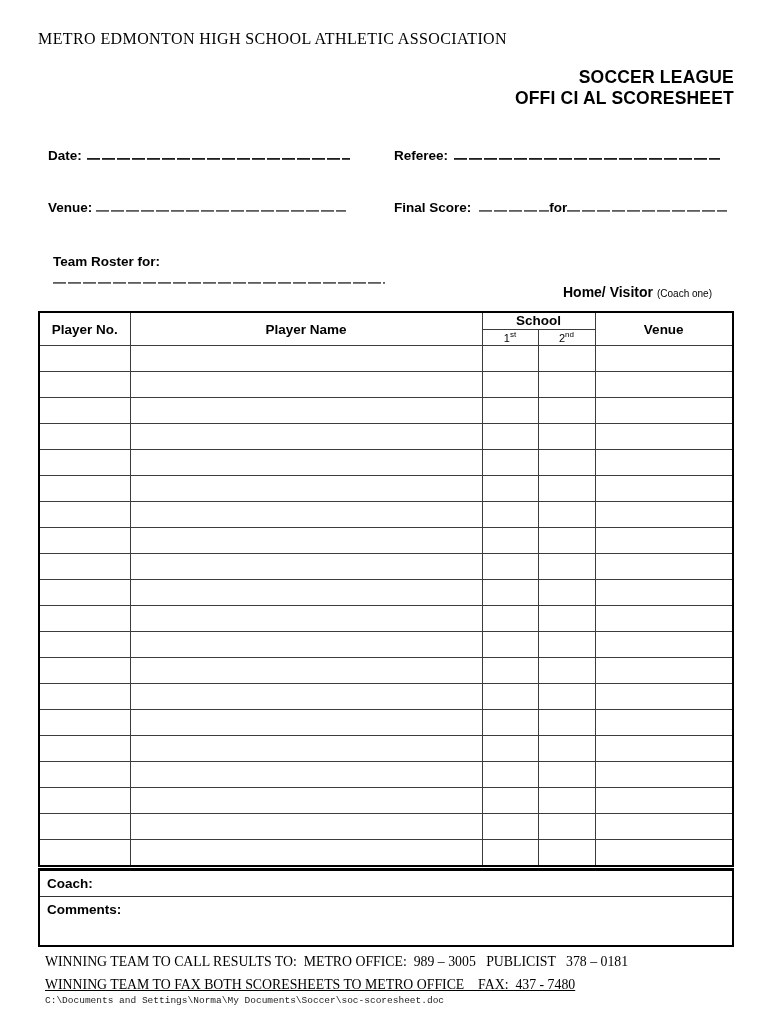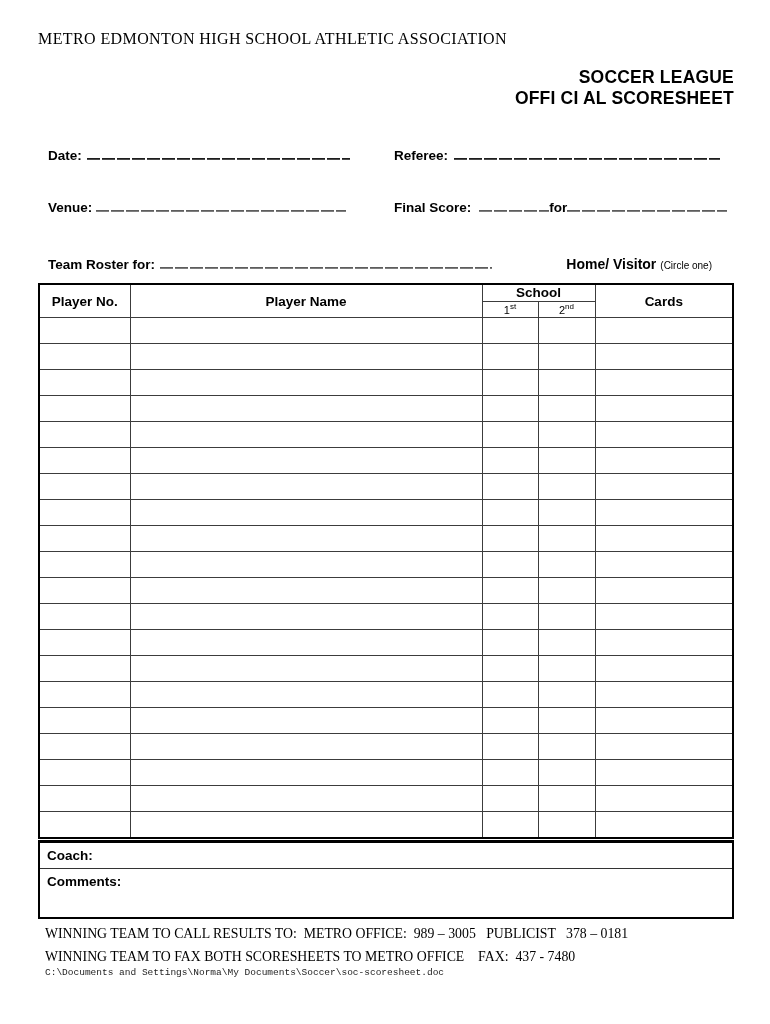--- a/index.html
+++ b/index.html
@@ -29,21 +29,21 @@
   .blank.grow{flex:1;}
   .w-date{width:263px;margin-left:5px;}
   .w-venue{width:250px;margin-left:4px;}
   .blank.ml{margin-left:6px;}
   .fs-col{flex:1;display:block;padding-right:7px;}
   .fs-line{display:flex;align-items:baseline;}
   .w-fs1{width:70px;margin-left:8px;}
   .school-caption{text-align:right;font-size:10px;margin-top:1px;color:#000;}
 
   
-  .roster-row{margin-top:39px;display:flex;align-items:baseline;padding-left:10px;}
+  .roster-row{margin-top:39px;display:flex;align-items:baseline;padding-left:10px;flex-direction:column;}
   .w-roster{width:332px;margin-left:5px;}
   .hv-wrap{margin-left:auto;display:flex;align-items:baseline;padding-right:22px;}
   .hv{font-weight:bold;font-size:14px;color:#000;white-space:pre-wrap;text-align:right;}
   .circle-one{font-size:10px;margin-left:4px;color:#000;}
 
   
   table.roster{margin-top:11px;width:100%;border-collapse:collapse;table-layout:fixed;
                border:2px solid #000;}
   .c-no{width:91px;} .c-name{width:352px;} .c-s1{width:56px;} .c-s2{width:57px;}
   table.roster th,table.roster td{border:1px solid #3c3c3c;padding:0;}
@@ -57,21 +57,21 @@
   
   .coach-box{margin-top:1px;border:2px solid #000;border-top-width:3px;}
   .coach-row{height:26px;border-bottom:1px solid #333;box-sizing:border-box;
              padding:3px 6px 4px 7px;}
   .comments-row{height:48px;box-sizing:border-box;padding:3px 6px 0 7px;}
   .box-lbl{font-weight:bold;font-size:13.5px;color:#000;}
 
   
   .footer-line{font-family:"Liberation Serif",serif;font-size:13.8px;color:#000;
                white-space:pre-wrap;padding-left:7px;}
-  .f1{margin-top:7px;} .f2{margin-top:7px;}
+  .f1{margin-top:7px;} .f2{margin-top:7px;text-decoration:underline;}
   .file-path{font-family:Liberation Mono, monospace;font-size:9.5px;color:#222;
              margin-top:2px;padding-left:7px;}
 </style>
 </head>
 <body>
 
 <div class="page">
 
   <div class="assoc">METRO EDMONTON HIGH SCHOOL ATHLETIC ASSOCIATION</div>
 
@@ -104,38 +104,38 @@
         <span class="blank soft grow"></span>
       </div>
     </div>
   </div>
 
   <div class="roster-row">
     <span class="lbl">Team Roster for:</span>
     <span class="blank soft w-roster"></span>
     <span class="hv-wrap">
       <span class="hv">Home/ Visitor</span>
-      <span class="circle-one">(Circle one)</span>
+      <span class="circle-one">(Coach one)</span>
     </span>
   </div>
 
   <table class="roster">
     <colgroup>
       <col class="c-no">
         <col class="c-name">
         <col class="c-s1">
         <col class="c-s2">
         <col>
     </colgroup>
     <thead>
       <tr>
         <th rowspan="2" class="h-tall">Player No.</th>
         <th rowspan="2" class="h-tall">Player Name</th>
         <th colspan="2" class="scoring">School</th>
-        <th rowspan="2" class="h-tall">Cards</th>
+        <th rowspan="2" class="h-tall">Venue</th>
       </tr>
       <tr class="subhead">
         <th><span>1</span><sup>st</sup></th>
         <th><span>2</span><sup>nd</sup></th>
       </tr>
     </thead>
     <tbody>
         <tr>
           <td></td>
           <td></td>

